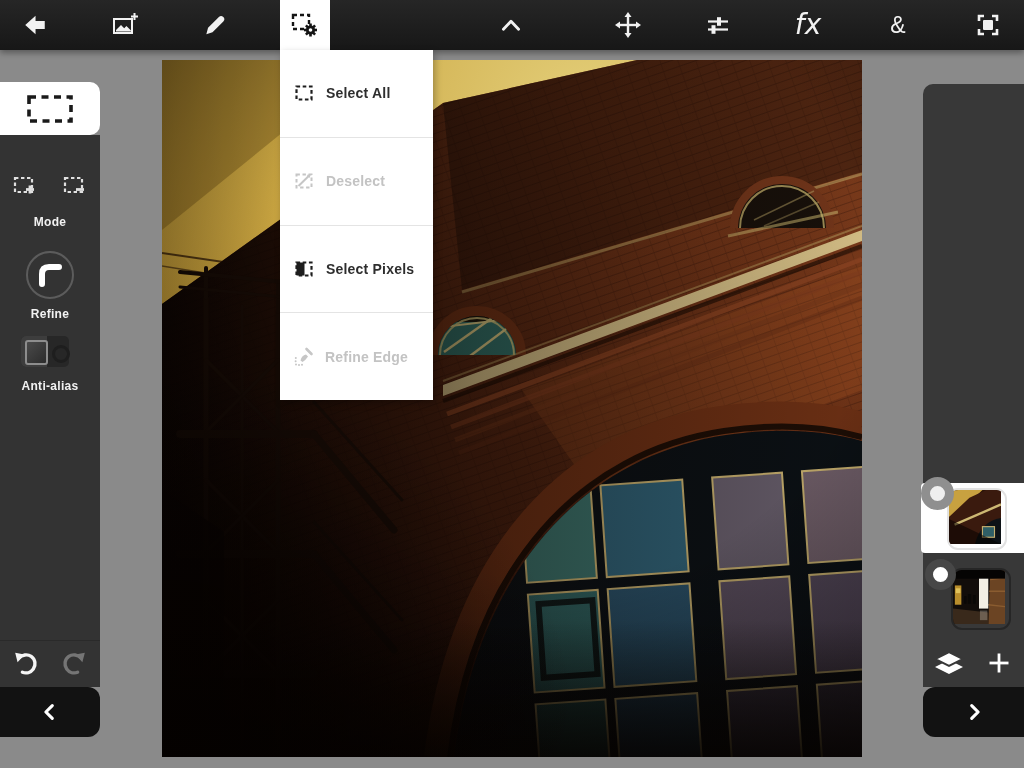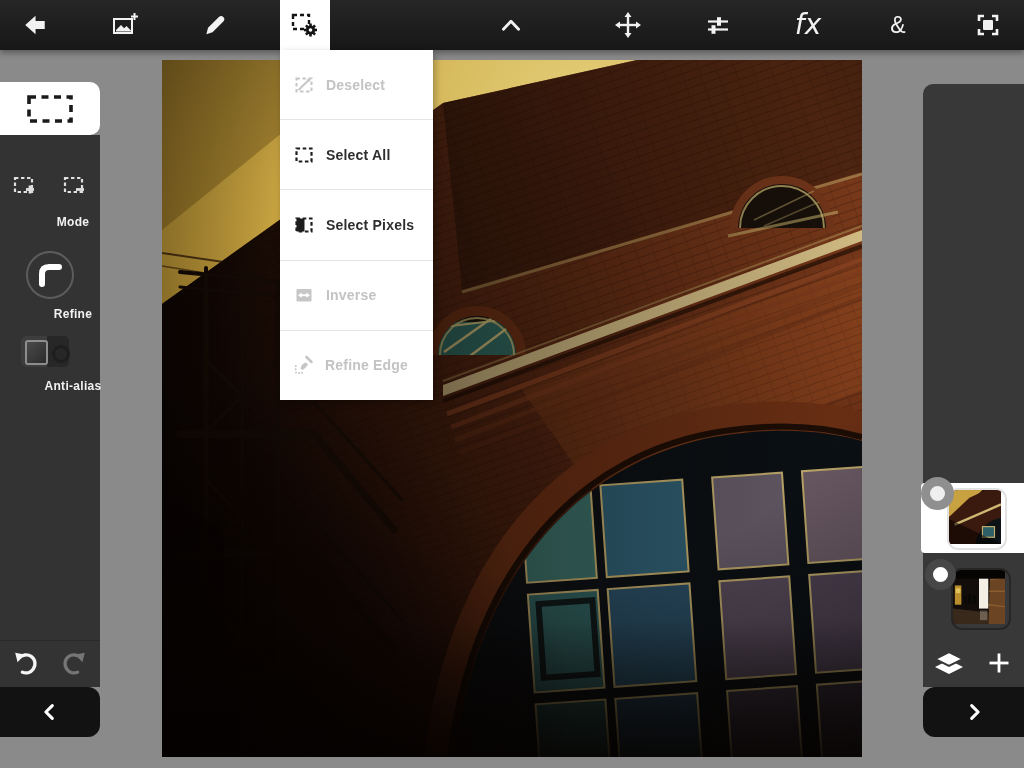--- a/index.html
+++ b/index.html
@@ -19,21 +19,21 @@
         z-index:50;display:flex;flex-direction:column;box-shadow:2px 3px 7px rgba(0,0,0,.28);}
   .menu-item{flex:1;display:flex;align-items:center;gap:11px;padding-left:13px;border-bottom:1px solid #e4e4e4;}
   .menu-item:last-child{border-bottom:none;padding-left:12px;}
   .mi-label{font-size:14px;font-weight:700;color:#2e2e2e;letter-spacing:.2px;}
   .menu-item.disabled .mi-label{color:#c3c3c3;}
   .mi-icon{width:22px;height:22px;display:block;}
   
   .tool-tile{position:absolute;left:0;top:82px;width:100px;height:53px;background:#ffffff;
              border-radius:0 10px 10px 0;z-index:30;display:flex;align-items:center;justify-content:center;}
   .left-panel{position:absolute;left:0;top:135px;width:100px;height:552px;background:#333333;z-index:29;}
-  .opt-label{position:absolute;width:100px;text-align:center;color:#f2f2f2;font-size:12px;font-weight:700;letter-spacing:.3px;margin-left:23px;}
+  .opt-label{position:absolute;width:100px;text-align:center;color:#f2f2f2;font-size:12px;font-weight:700;letter-spacing:.3px;}
   .mode-icon{position:absolute;top:40px;width:26px;height:26px;}
   .corners-circle{position:absolute;left:26px;top:116px;width:44px;height:44px;border:2px solid #5c5c5c;border-radius:50%;
                   display:flex;align-items:center;justify-content:center;}
   .aa-box{position:absolute;left:21px;top:201px;width:48px;height:31px;background:#272727;border-radius:5px;}
   .aa-left{position:absolute;left:0;top:0;width:26px;height:31px;background:#3d3d3d;border-radius:5px 0 0 5px;}
   .aa-square{position:absolute;left:4px;top:4px;width:19px;height:21px;border:2px solid #8d8d8d;border-radius:3px;
              background:linear-gradient(135deg,#4a4a4a,#2c2c2c);}
   .aa-circle{position:absolute;left:31px;top:9px;width:12px;height:12px;border-radius:50%;border:3px solid #1e1e1e;}
   .undo-row{position:absolute;left:0;top:505px;width:100px;height:47px;border-top:1px solid #2a2a2a;}
   .collapse-bar{position:absolute;left:0;top:687px;width:100px;height:50px;background:#121212;
@@ -128,49 +128,40 @@
     </div>
     <div class="tb-btn" style="left:963px">
       <svg width="28" height="28" viewBox="0 0 28 28">
         <path d="M5 10 V5 H10 M18 5 H23 V10 M23 18 V23 H18 M10 23 H5 V18" fill="none" stroke="#f2f2f2" stroke-width="2.6"></path>
         <rect x="9" y="9" width="10" height="10" rx="1" fill="#f2f2f2"></rect>
       </svg>
     </div>
   </div>
 
   <div class="menu">
+    <div class="menu-item">
+      <svg class="mi-icon" viewBox="0 0 22 22">
+        <rect x="3.5" y="4.5" width="15" height="13" fill="none" stroke="#1d1d1d" stroke-width="2.2" stroke-dasharray="3.6 2.6"></rect>
+      </svg>
+      <span class="mi-label">Select All</span>
+    </div>
     <div class="menu-item disabled">
       <svg class="mi-icon" viewBox="0 0 22 22">
         <rect x="3.5" y="4.5" width="15" height="13" fill="none" stroke="#c6c6c6" stroke-width="2" stroke-dasharray="3.4 2.6"></rect>
         <line x1="5.5" y1="16" x2="16" y2="5.8" stroke="#c6c6c6" stroke-width="2"></line>
         <polygon points="17.6,4 13.8,5 16.8,8 " fill="#c6c6c6"></polygon>
       </svg>
       <span class="mi-label">Deselect</span>
     </div>
     <div class="menu-item">
       <svg class="mi-icon" viewBox="0 0 22 22">
-        <rect x="3.5" y="4.5" width="15" height="13" fill="none" stroke="#1d1d1d" stroke-width="2.2" stroke-dasharray="3.6 2.6"></rect>
-      </svg>
-      <span class="mi-label">Select All</span>
-    </div>
-    <div class="menu-item">
-      <svg class="mi-icon" viewBox="0 0 22 22">
         <rect x="3.5" y="4.5" width="8" height="13" fill="#1d1d1d"></rect>
         <rect x="3.5" y="4.5" width="15" height="13" fill="none" stroke="#1d1d1d" stroke-width="2.2" stroke-dasharray="3.6 2.6"></rect>
       </svg>
       <span class="mi-label">Select Pixels</span>
-    </div>
-    <div class="menu-item disabled">
-      <svg class="mi-icon" viewBox="0 0 22 22">
-        <rect x="3.5" y="5" width="15" height="12.5" rx="1" fill="#c6c6c6"></rect>
-        <line x1="6.8" y1="11.2" x2="15.2" y2="11.2" stroke="#ffffff" stroke-width="2"></line>
-        <polygon points="5,11.2 8.6,8.6 8.6,13.8" fill="#ffffff"></polygon>
-        <polygon points="17,11.2 13.4,8.6 13.4,13.8" fill="#ffffff"></polygon>
-      </svg>
-      <span class="mi-label">Inverse</span>
     </div>
     <div class="menu-item disabled">
       <svg class="mi-icon" viewBox="0 0 22 22">
         <line x1="14.5" y1="3" x2="19.5" y2="8" stroke="#c6c6c6" stroke-width="2.6" stroke-linecap="round"></line>
         <path d="M8.5 14.5 Q9.5 9.5 14 8.5 L16 10.5 Q13.5 14.5 10.5 16 Z" fill="#c6c6c6"></path>
         <g fill="#c6c6c6">
           <circle cx="4" cy="18.5" r="1"></circle>
             <circle cx="7" cy="19" r="1"></circle>
             <circle cx="10" cy="18.8" r="1"></circle>
           <circle cx="3.6" cy="15.3" r="1"></circle>

